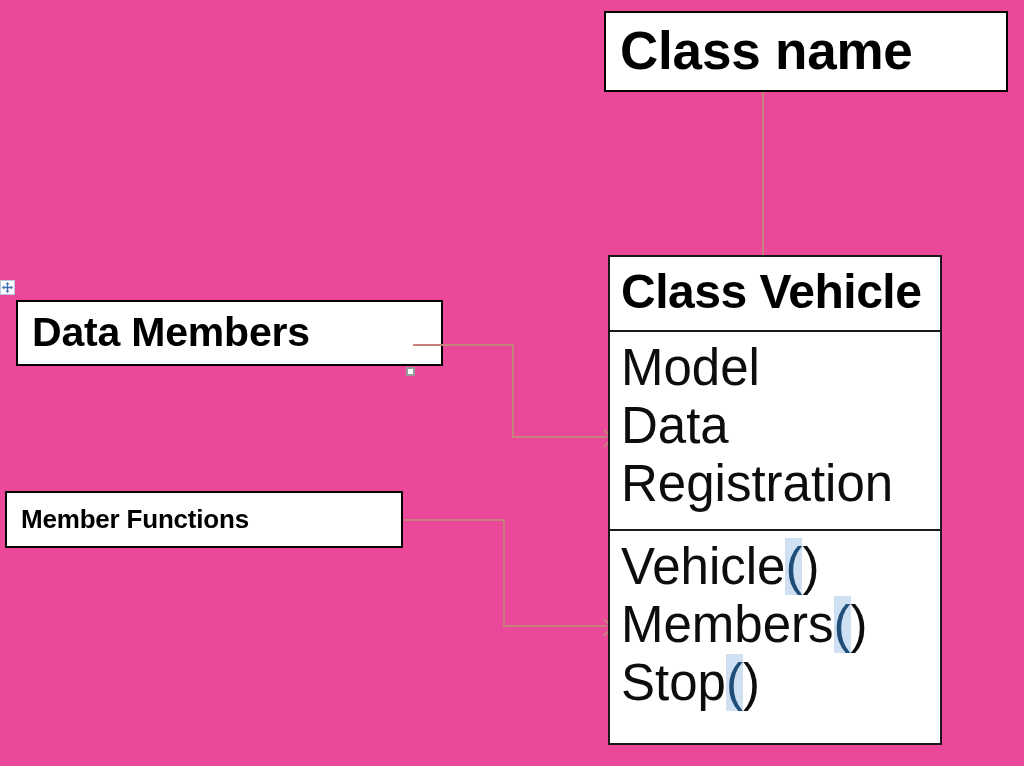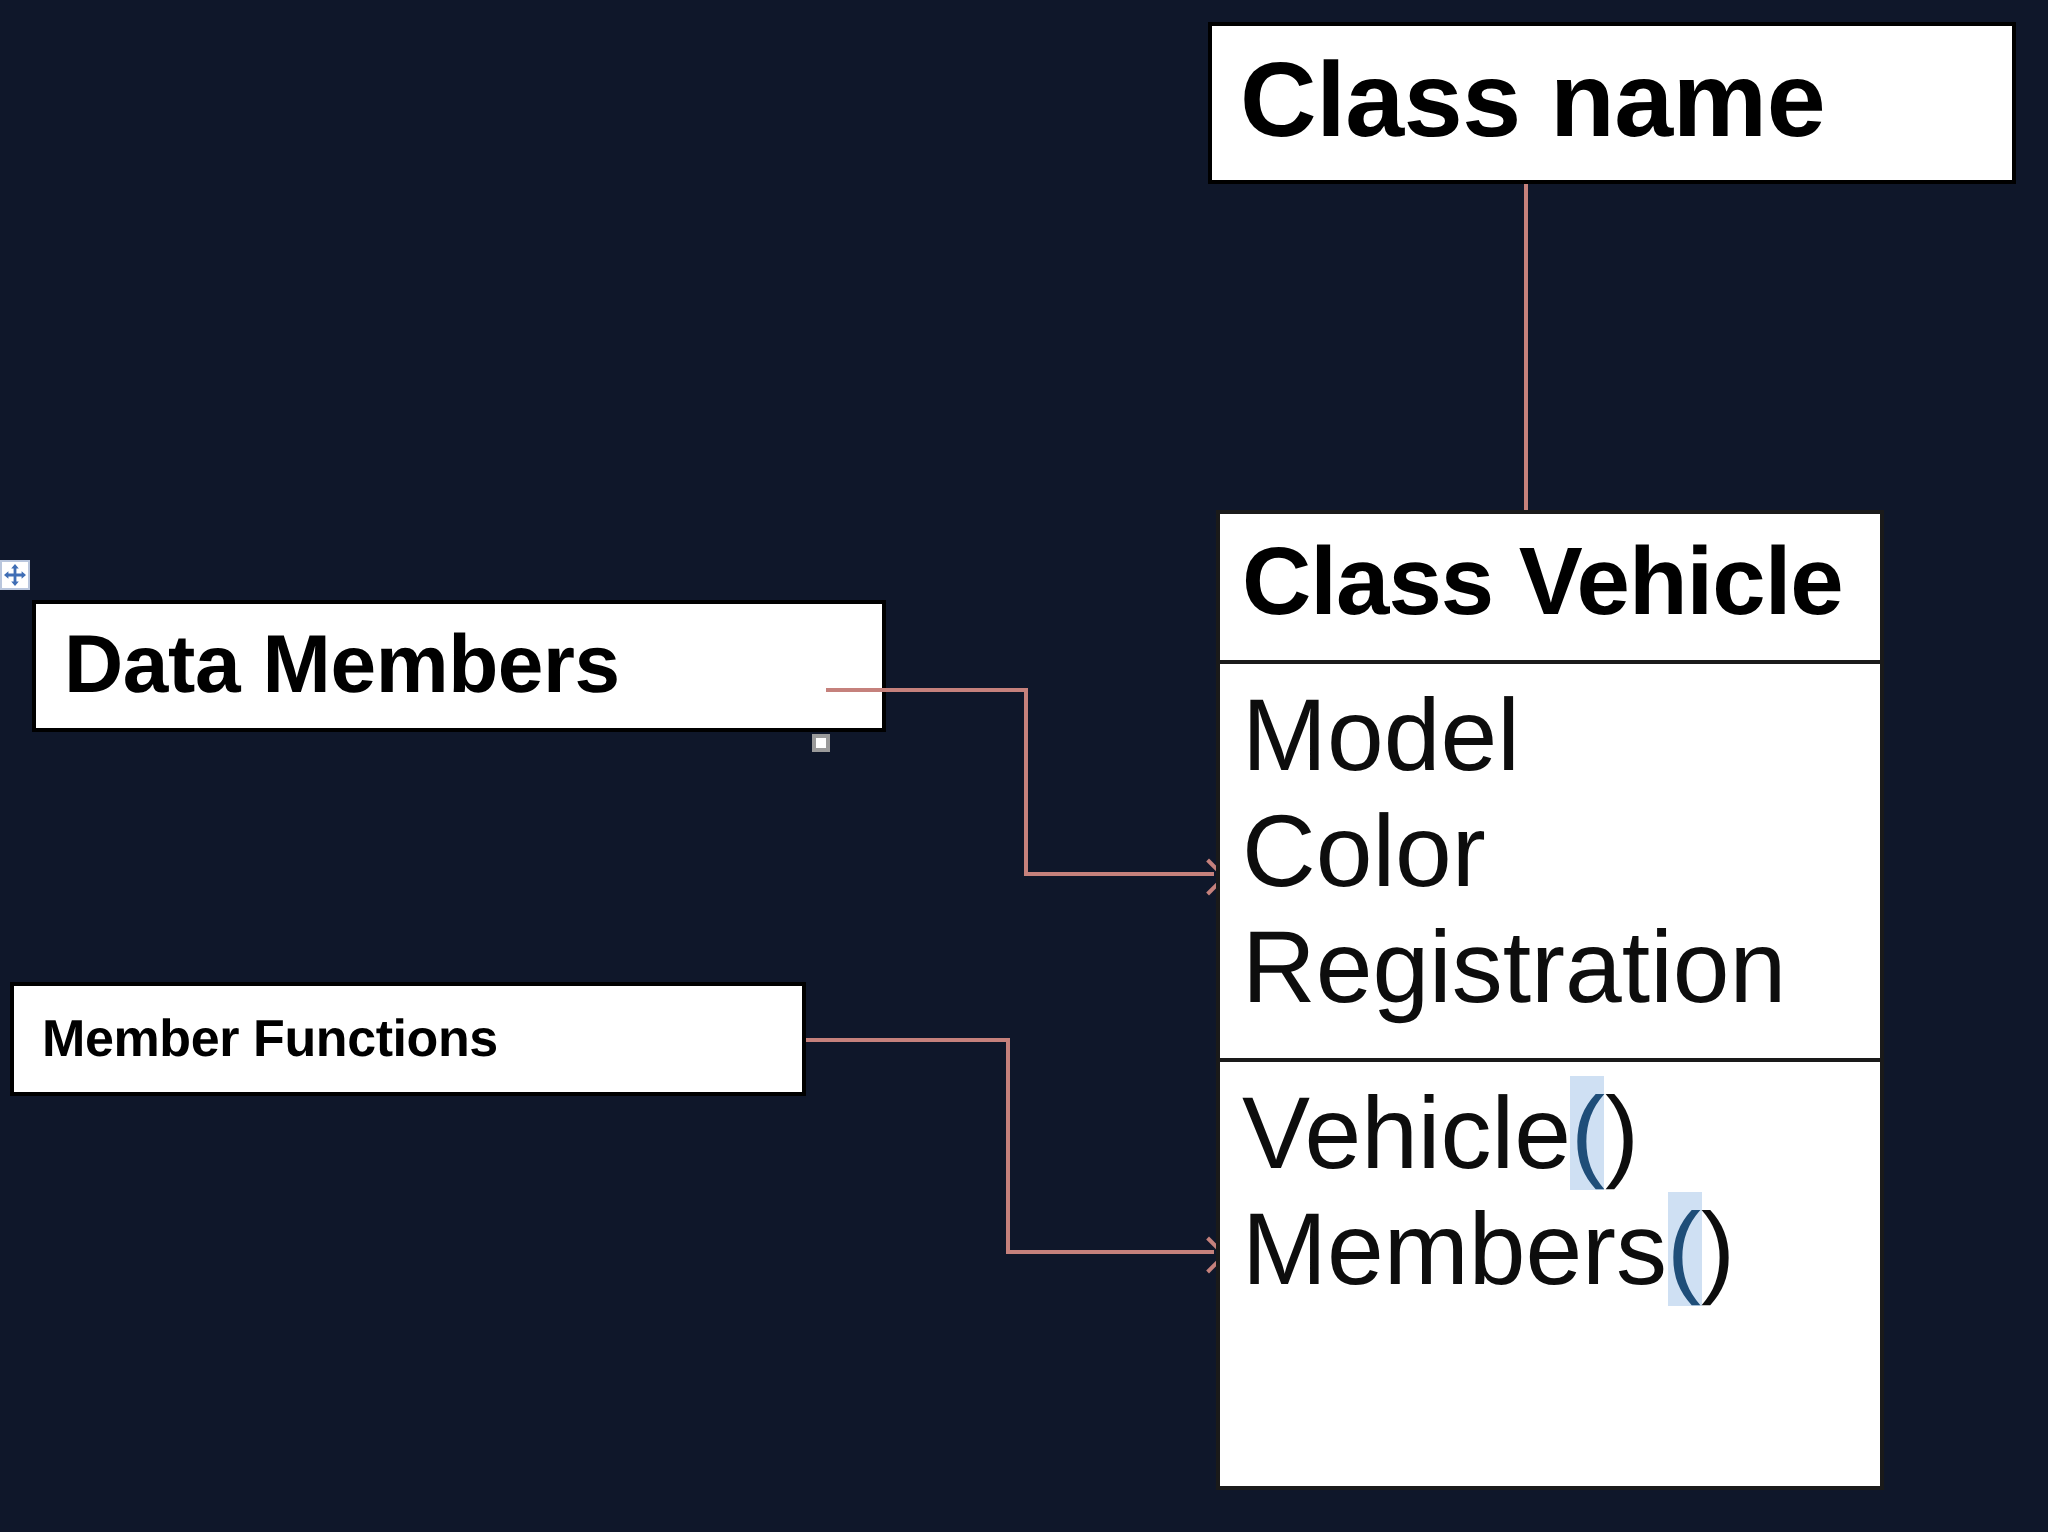--- a/index.html
+++ b/index.html
@@ -9,21 +9,21 @@
     background: #ffffff;
   }
   body {
     font-family: "Liberation Sans", sans-serif;
     -webkit-font-smoothing: antialiased;
   }
   #canvas {
     position: relative;
     width: 1024px;
     height: 766px;
-    background: #0f172a;
+    background: #ec4899;
     overflow: hidden;
   }
 
   
   .box {
     position: absolute;
     box-sizing: border-box;
     background: #ffffff;
     border: 2px solid #000000;
   }
@@ -217,31 +217,34 @@
 
     <div class="uml-compartment" id="uml-header">
       <span id="uml-class-title">Class Vehicle</span>
     </div>
 
     <div class="uml-compartment" id="uml-attributes">
       <div class="uml-row">
         <span>Model</span>
       </div>
       <div class="uml-row">
-        <span>Color</span>
+        <span>Data</span>
       </div>
       <div class="uml-row">
         <span>Registration</span>
       </div>
     </div>
 
     <div class="uml-compartment" id="uml-methods">
       <div class="uml-row">
         <span>Vehicle</span><span class="paren-open">(</span><span class="paren-close">)</span>
       </div>
       <div class="uml-row">
         <span>Members</span><span class="paren-open">(</span><span class="paren-close">)</span>
       </div>
+      <div class="uml-row">
+        <span>Stop</span><span class="paren-open">(</span><span class="paren-close">)</span>
+      </div>
     </div>
 
   </div>
 
 </div>
 
 </body></html>

